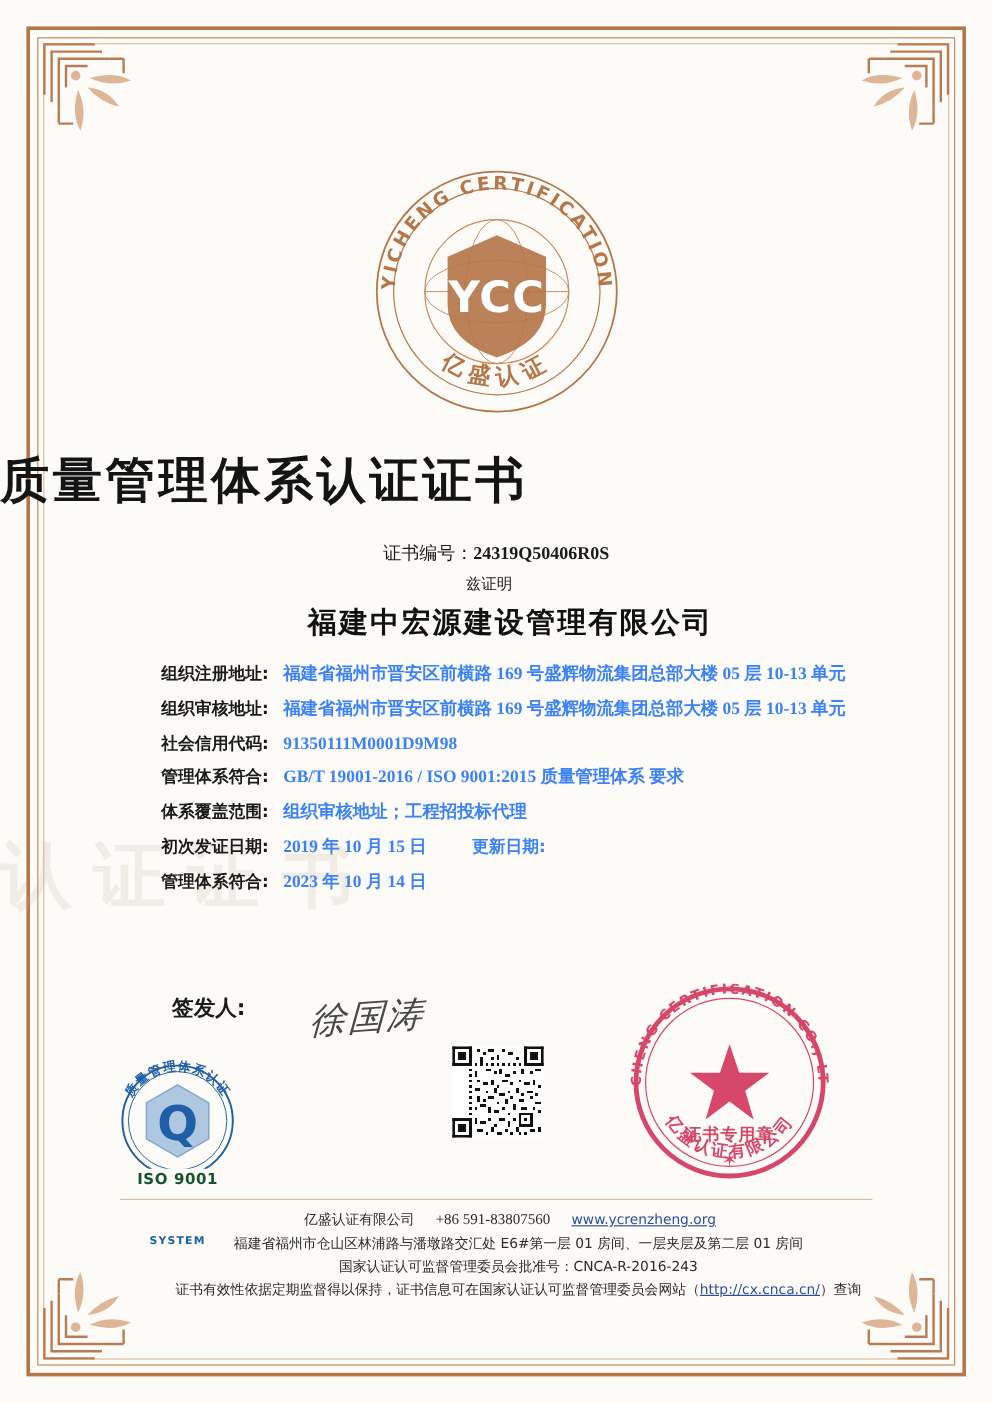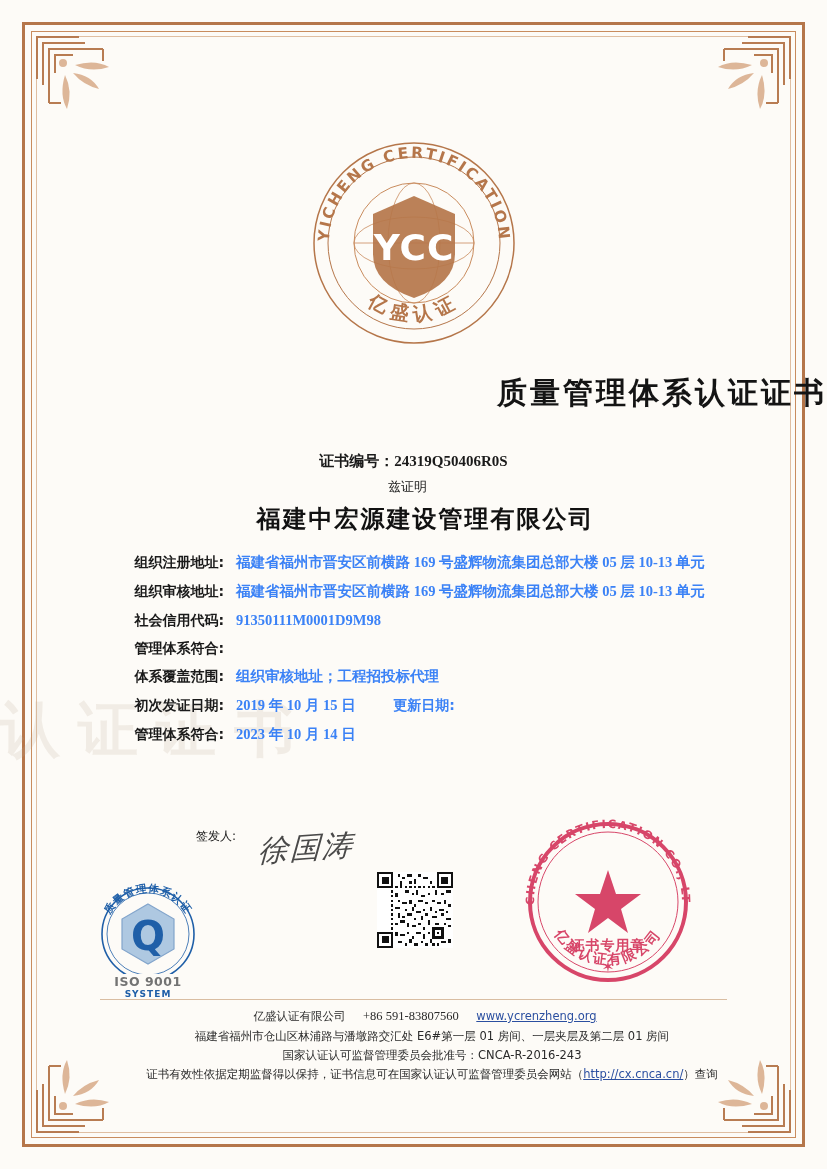--- a/index.html
+++ b/index.html
@@ -80,38 +80,37 @@
     top: 138px;
     width: 210px;
     height: 210px;
   }
 
   
   .title {
     position: absolute;
     left: 0; right: 0;
     top: 373px;
-    text-align: right;
-    font-family: "DejaVu Sans", sans-serif;
-    font-weight: bold;
-    font-size: 30px;
+    text-align: left;
+    font-family: "DejaVu Sans", sans-serif;
+    font-weight: bold;
+    font-size: 41px;
     letter-spacing: 3px;
     color: #141414;
-    margin-left: 28px;
   }
   .cert-no {
     position: absolute;
     left: 0; right: 0;
     top: 452px;
     text-align: center;
     font-size: 15px;
     font-weight: bold;
     color: #1a1a1a;
   }
-  .cert-no .lbl { font-weight: bold; }
+  .cert-no .lbl { font-weight: normal; }
   .hereby {
     position: absolute;
     left: 0; right: 12px;
     top: 478px;
     text-align: center;
     font-size: 13px;
     color: #1a1a1a;
   }
   .company {
     position: absolute;
@@ -171,25 +170,25 @@
     left: 112px;
     top: 828px;
     width: 620px;
     display: flex;
     align-items: flex-start;
     font-size: 15px;
   }
   .signer-label {
     width: 136px;
     min-width: 136px;
-    text-align: right;
+    text-align: center;
     padding-right: 12px;
-    font-weight: normal;
-    font-family: "DejaVu Sans", sans-serif;
-    font-size: 12px;
+    font-weight: bold;
+    font-family: "DejaVu Sans", sans-serif;
+    font-size: 18px;
     box-sizing: border-box;
   }
   .signature {
     font-family: "DejaVu Serif", serif;
     font-size: 30px;
     font-style: italic;
     color: #2b2b2b;
     letter-spacing: 2px;
     transform: rotate(-4deg) skewX(-6deg);
     margin-left: 10px;
@@ -202,30 +201,31 @@
     left: 88px;
     top: 882px;
     width: 120px;
     height: 118px;
     text-align: center;
   }
   .iso-text {
     font-family: "DejaVu Sans", sans-serif;
     font-size: 12.5px;
     font-weight: bold;
-    color: #737373;
+    color: #14532d;
     letter-spacing: .5px;
     margin-top: -4px;
   }
   .iso-sub {
     font-family: "DejaVu Sans", sans-serif;
     font-size: 9px;
     font-weight: bold;
     color: #1f5fa8;
     letter-spacing: 1px;
+    margin-top: 40px;
   }
 
   
   .qr {
     position: absolute;
     left: 377px;
     top: 872px;
     width: 76px;
     height: 76px;
   }
@@ -387,20 +387,21 @@
       <div class="field-value cn">福建省福州市晋安区前横路 169 号盛辉物流集团总部大楼 05 层 10-13 单元</div>
     </div>
 
     <div class="field-row">
       <div class="field-label">社会信用代码:</div>
       <div class="field-value">91350111M0001D9M98</div>
     </div>
 
     <div class="field-row">
       <div class="field-label">管理体系符合:</div>
+      <div class="field-value">GB/T 19001-2016 / ISO 9001:2015  质量管理体系  要求</div>
     </div>
 
     <div class="field-row">
       <div class="field-label">体系覆盖范围:</div>
       <div class="field-value cn">组织审核地址；工程招投标代理</div>
     </div>
 
     <div class="field-row">
       <div class="field-label">初次发证日期:</div>
       <div class="field-value cn">

